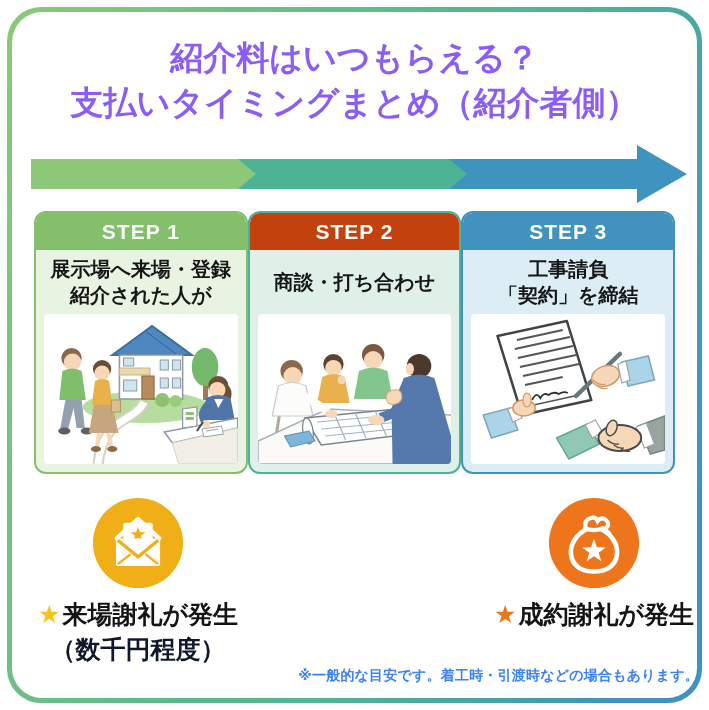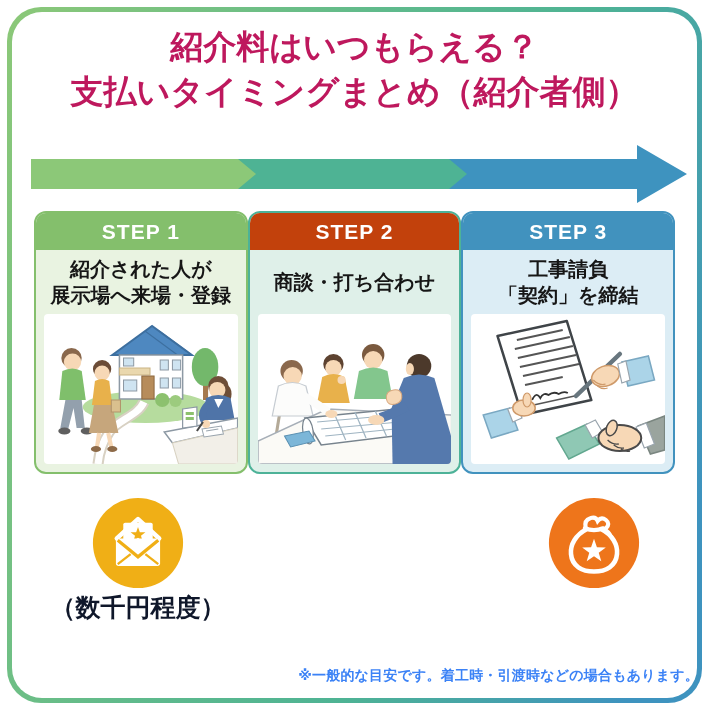--- a/index.html
+++ b/index.html
@@ -3,22 +3,22 @@
 <meta charset="utf-8">
 <style>
   * { box-sizing: border-box; margin: 0; padding: 0; }
   body { background: #fff; font-family: "Liberation Sans", "DejaVu Sans", sans-serif; }
   .page { position: relative; width: 709px; height: 710px; background: #fff; overflow: hidden; }
   .frame { position: absolute; left: 7px; top: 7px; width: 695px; height: 696px; border-radius: 34px;
            background: linear-gradient(110deg, #8CC878 0%, #5FBA8C 40%, #4EB394 62%, #3E93BF 92%); }
   .frame-inner { position: absolute; left: 5px; top: 5px; right: 5px; bottom: 5px; background: #fff; border-radius: 30px; }
   .content { position: absolute; inset: 0; }
 
-  .title { position: absolute; top: 25px; left: 0; width: 100%; text-align: center;
-           font-size: 33px; font-weight: 800; color: #be185d; line-height: 1.36; }
+  .title { position: absolute; top: 36px; left: 0; width: 100%; text-align: center;
+           font-size: 33px; font-weight: 800; color: #8b5cf6; line-height: 1.36; }
   .t-line { display: block; }
 
   .arrow { position: absolute; left: 31px; top: 143px; width: 656px; height: 62px; }
 
   .steps { position: absolute; left: 34px; top: 211px; width: 641px; display: flex; gap: 0; }
   .card { flex: 1; border: 2.5px solid #888; border-radius: 12px; overflow: hidden; background: #eee; }
   .card-h { height: 37px; display: flex; align-items: center; justify-content: center;
             color: #fff; font-size: 21px; font-weight: 700; letter-spacing: 1px; }
   .card-d { min-height: 64px; display: flex; flex-direction: column; align-items: center; justify-content: center;
             font-size: 20px; font-weight: 700; line-height: 1.32; color: #161616; padding: 2px 0; }
@@ -56,22 +56,22 @@
       <polygon points="418,16 606,16 606,2 656,31 606,60 606,46 418,46" fill="#3E93BF"></polygon>
       <polygon points="207,16 418,16 436,31 418,46 207,46" fill="#4EB394"></polygon>
       <polygon points="0,16 207,16 225,31 207,46 0,46" fill="#8CC878"></polygon>
     </svg>
 
     <div class="steps">
 
       <section class="card" style="border-color: rgb(132, 191, 108); background-color: rgb(233, 243, 225);">
         <header class="card-h" style="background-color: rgb(132, 191, 108);">STEP 1</header>
         <div class="card-d">
+          <span class="d-line">展示場へ来場・登録</span>
           <span class="d-line">紹介された人が</span>
-          <span class="d-line">展示場へ来場・登録</span>
         </div>
         <div class="card-a">
           <svg viewBox="0 0 190 150" preserveAspectRatio="none">
             <g>
               <ellipse cx="100" cy="93" rx="62" ry="16" fill="#b6dc9e"></ellipse>
             </g>
             <path d="M98,88 C92,102 72,106 64,118 C56,130 54,140 53,150" fill="none" stroke="#d8d1c3" stroke-width="11"></path>
             <path d="M98,88 C92,102 72,106 64,118 C56,130 54,140 53,150" fill="none" stroke="#ffffff" stroke-width="7"></path>
             <g>
               <polygon points="67,41 106,12 145,41" fill="#4e88c0" stroke="#3d6f9f" stroke-width="2"></polygon>
@@ -243,29 +243,31 @@
       <svg class="badge" viewBox="0 0 100 100">
         <circle cx="50" cy="50" r="49" fill="#F0AF16"></circle>
         <polyline points="27,45 50,24 73,45" fill="none" stroke="#ffffff" stroke-width="5" stroke-linejoin="round" stroke-linecap="round"></polyline>
         <rect x="34" y="28" width="32" height="30" rx="2" fill="#ffffff"></rect>
         <polygon points="0,-10 2.35,-3.24 9.51,-3.09 3.8,1.24 5.88,8.09 0,4 -5.88,8.09 -3.8,1.24 -9.51,-3.09 -2.35,-3.24" transform="translate(50,41) scale(0.85)" fill="#F0AF16"></polygon>
         <rect x="26" y="45" width="48" height="30" rx="3" fill="#ffffff"></rect>
         <polyline points="28,47 50,65 72,47" fill="none" stroke-width="3.5" stroke="#F0AF16"></polyline>
         <line x1="28" y1="73" x2="42" y2="62" stroke-width="2.5" stroke="#F0AF16"></line>
         <line x1="72" y1="73" x2="58" y2="62" stroke-width="2.5" stroke="#F0AF16"></line>
       </svg>
+      <div class="r-line1"><span class="r-star" style="color: rgb(245, 196, 29);">★</span><span>来場謝礼が発生</span></div>
       <div class="r-line2">（数千円程度）</div>
     </div>
 
     <div class="reward reward-contract">
       <svg class="badge" viewBox="0 0 100 100">
         <circle cx="50" cy="50" r="49" fill="#EE751B"></circle>
         <path d="M42,35 C30,41 24,52 25,62 C26,75 37,81 50,81 C63,81 74,75 75,62 C76,52 70,41 58,35" fill="none" stroke="#ffffff" stroke-width="5" stroke-linecap="round"></path>
         <path d="M41,34 q-2,-9 5,-11 q6,-2 8,3 q4,-5 9,-1 q5,4 0,9" fill="none" stroke="#ffffff" stroke-width="4.5" stroke-linecap="round"></path>
         <path d="M40,34 q10,4 20,0" fill="none" stroke="#ffffff" stroke-width="4.5" stroke-linecap="round"></path>
         <path d="M60,34 q7,3 9,9" fill="none" stroke="#ffffff" stroke-width="3" stroke-linecap="round"></path>
         <polygon fill="#ffffff" points="0,-10 2.35,-3.24 9.51,-3.09 3.8,1.24 5.88,8.09 0,4 -5.88,8.09 -3.8,1.24 -9.51,-3.09 -2.35,-3.24" transform="translate(50,59) scale(1.35)"></polygon>
       </svg>
+      <div class="r-line1"><span class="r-star" style="color: rgb(238, 117, 27);">★</span><span>成約謝礼が発生</span></div>
     </div>
 
     <div class="note">※一般的な目安です。着工時・引渡時などの場合もあります。</div>
   </div>
 </div>
 
 </body></html>

